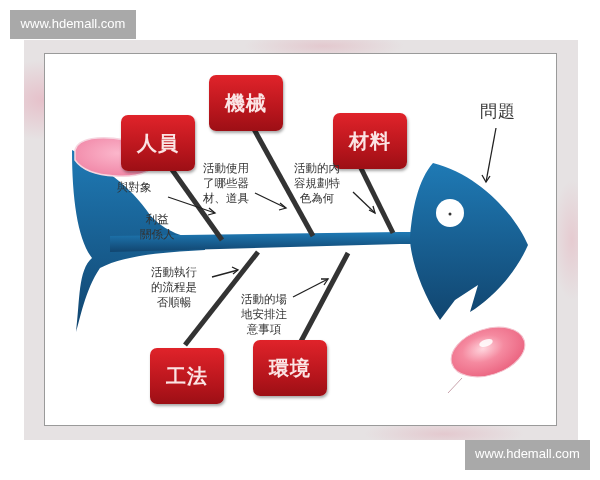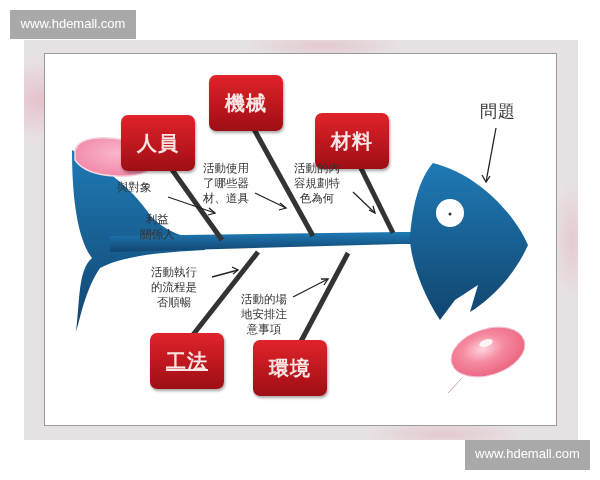--- a/index.html
+++ b/index.html
@@ -105,22 +105,22 @@
   <ellipse cx="488" cy="352" rx="38" ry="23" transform="rotate(-18 488 352)" fill="url(#balloonGrad)" stroke="#f3c4cf" stroke-width="1"></ellipse>
   <ellipse cx="486" cy="343" rx="7" ry="3.5" transform="rotate(-18 486 343)" fill="#ffffff" opacity="0.85"></ellipse>
   <line x1="462" y1="378" x2="448" y2="393" stroke="#c9a4ad" stroke-width="1"></line>
 </svg>
 
 <div class="watermark wm-top">www.hdemall.com</div>
 <div class="watermark wm-bottom">www.hdemall.com</div>
 
 <div class="box" style="left:121px;top:115px;">人員</div>
 <div class="box" style="left:209px;top:75px;">機械</div>
-<div class="box" style="left:315px;top:113px;">材料</div>
-<div class="box" style="left:150px;top:333px;text-decoration:underline;">工法</div>
+<div class="box" style="left:333px;top:113px;">材料</div>
+<div class="box" style="left:150px;top:348px;">工法</div>
 <div class="box" style="left:253px;top:340px;font-family:Liberation Serif, serif;">環境</div>
 
 <div class="problem-label">問題</div>
 
 <div class="note" style="left:117px;top:180px;text-align:right;">與對象</div>
 <div class="note" style="left:140px;top:212px;">利益
 關係人</div>
 <div class="note" style="left:203px;top:161px;text-align:center;">活動使用
 了哪些器
 材、道具</div>

